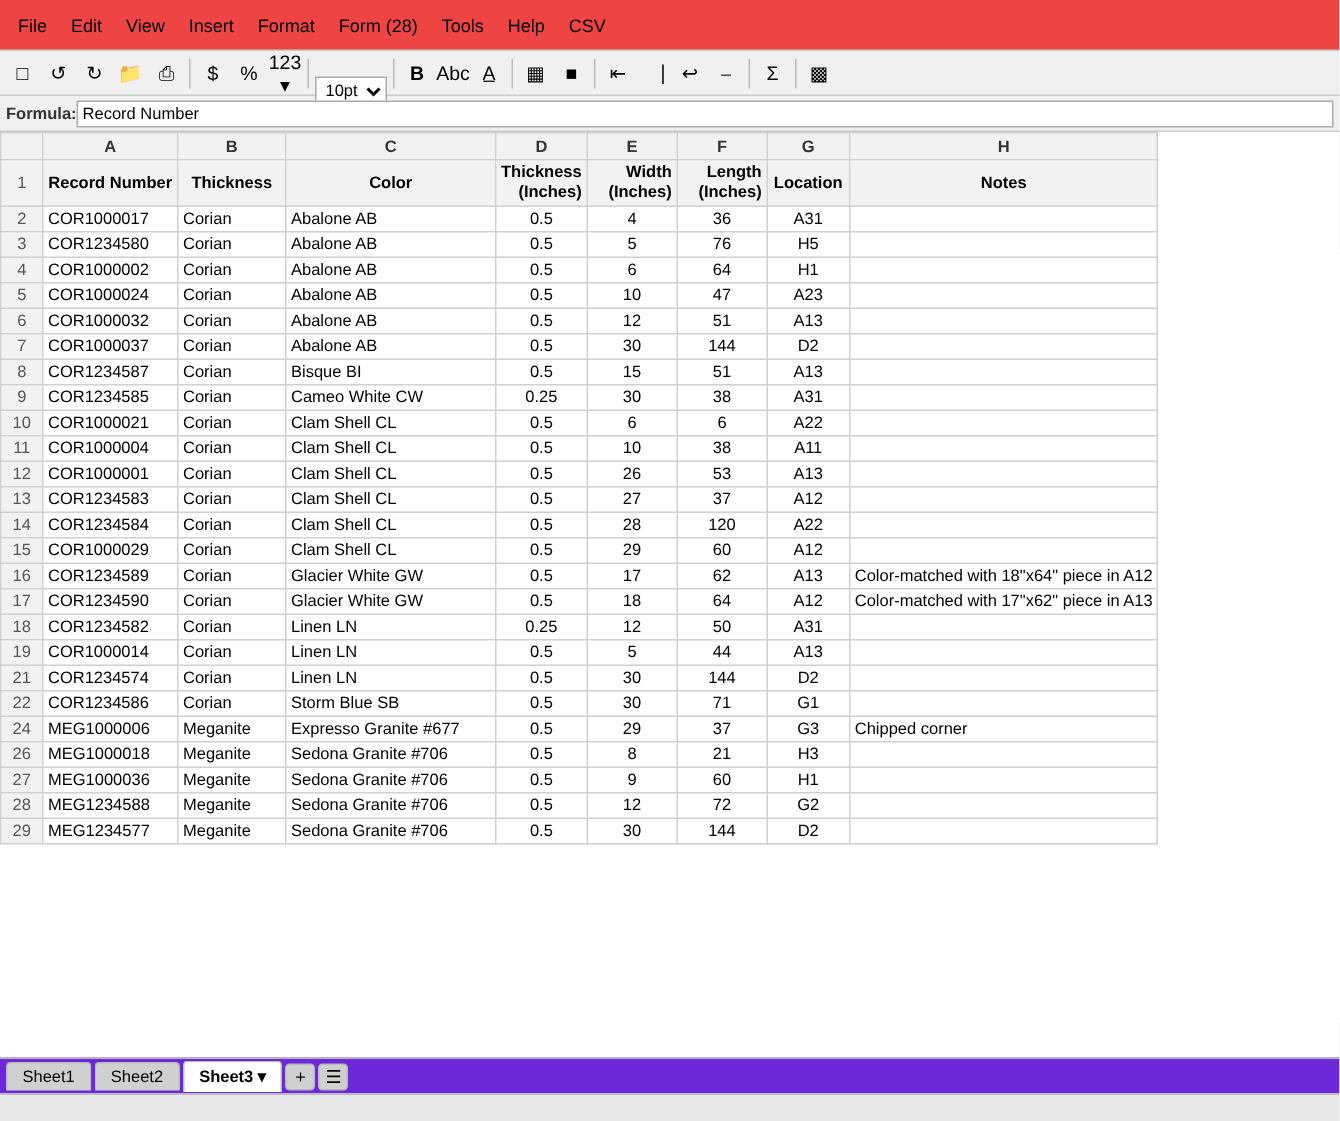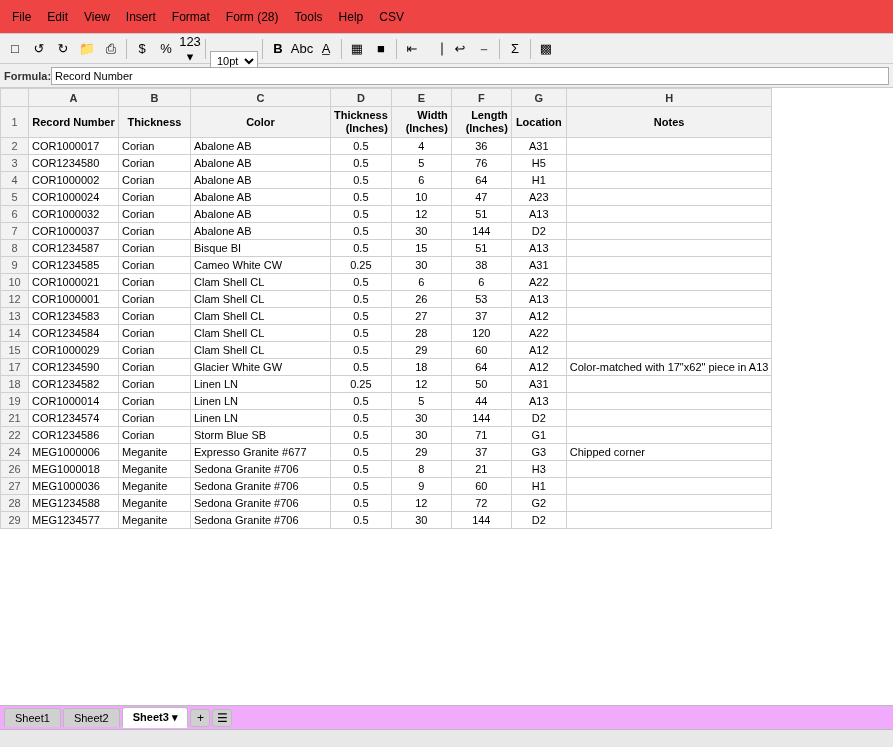--- a/index.html
+++ b/index.html
@@ -117,21 +117,21 @@
     .col-d { width: 60px; }
     .col-e { width: 60px; }
     .col-f { width: 60px; }
     .col-g { width: 55px; }
     .col-h { width: 140px; }
 
     
     .tabbar {
       display: flex;
       align-items: center;
-      background: #f0abfc;
+      background: #6d28d9;
       height: 24px;
       border-top: 1px solid #bbb;
       padding: 0 4px;
       gap: 2px;
     }
     .tab {
       padding: 3px 10px;
       border: 1px solid #bbb;
       border-bottom: none;
       background: #d0d0d0;
@@ -362,20 +362,31 @@
           <td class="cell">COR1000021</td>
           <td class="cell">Corian</td>
           <td class="cell">Clam Shell CL</td>
           <td class="cell cell-center">0.5</td>
           <td class="cell cell-center">6</td>
           <td class="cell cell-center">6</td>
           <td class="cell cell-center">A22</td>
           <td class="cell"></td>
         </tr>
         <tr>
+          <td class="row-header cell">11</td>
+          <td class="cell">COR1000004</td>
+          <td class="cell">Corian</td>
+          <td class="cell">Clam Shell CL</td>
+          <td class="cell cell-center">0.5</td>
+          <td class="cell cell-center">10</td>
+          <td class="cell cell-center">38</td>
+          <td class="cell cell-center">A11</td>
+          <td class="cell"></td>
+        </tr>
+        <tr>
           <td class="row-header cell">12</td>
           <td class="cell">COR1000001</td>
           <td class="cell">Corian</td>
           <td class="cell">Clam Shell CL</td>
           <td class="cell cell-center">0.5</td>
           <td class="cell cell-center">26</td>
           <td class="cell cell-center">53</td>
           <td class="cell cell-center">A13</td>
           <td class="cell"></td>
         </tr>
@@ -404,20 +415,31 @@
         <tr>
           <td class="row-header cell">15</td>
           <td class="cell">COR1000029</td>
           <td class="cell">Corian</td>
           <td class="cell">Clam Shell CL</td>
           <td class="cell cell-center">0.5</td>
           <td class="cell cell-center">29</td>
           <td class="cell cell-center">60</td>
           <td class="cell cell-center">A12</td>
           <td class="cell"></td>
+        </tr>
+        <tr>
+          <td class="row-header cell">16</td>
+          <td class="cell">COR1234589</td>
+          <td class="cell">Corian</td>
+          <td class="cell">Glacier White GW</td>
+          <td class="cell cell-center">0.5</td>
+          <td class="cell cell-center">17</td>
+          <td class="cell cell-center">62</td>
+          <td class="cell cell-center">A13</td>
+          <td class="cell">Color-matched with 18"x64" piece in A12</td>
         </tr>
         <tr>
           <td class="row-header cell">17</td>
           <td class="cell">COR1234590</td>
           <td class="cell">Corian</td>
           <td class="cell">Glacier White GW</td>
           <td class="cell cell-center">0.5</td>
           <td class="cell cell-center">18</td>
           <td class="cell cell-center">64</td>
           <td class="cell cell-center">A12</td>

